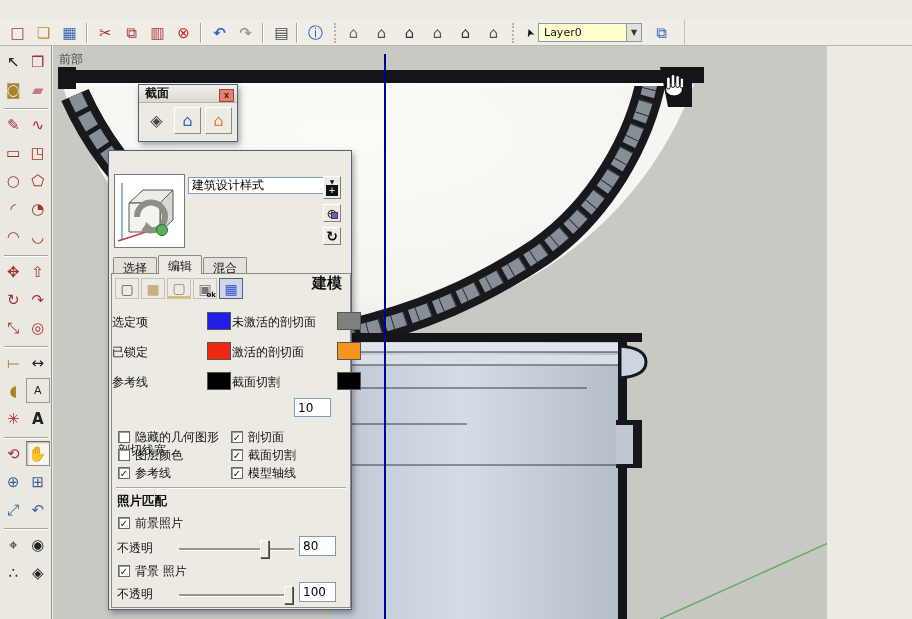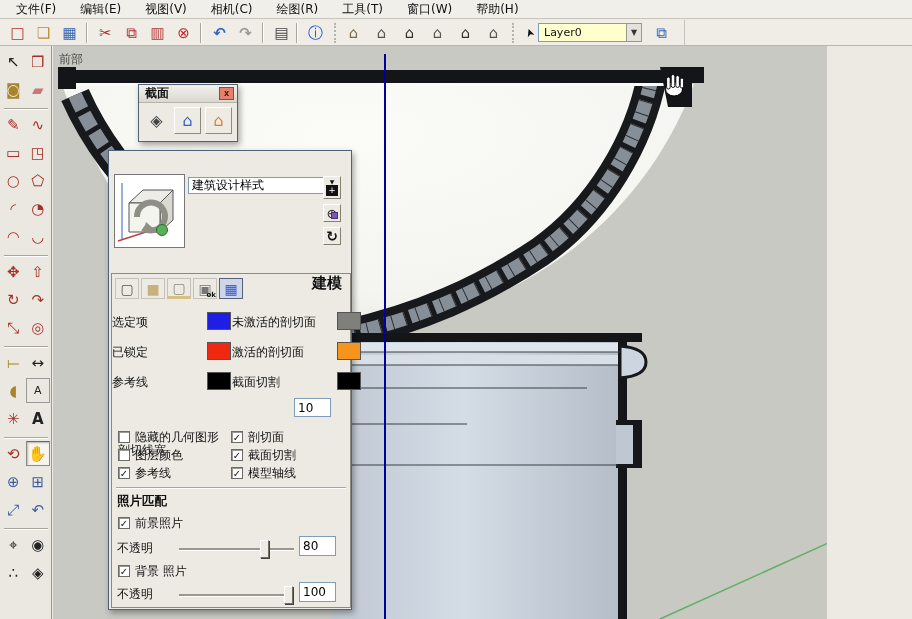--- a/index.html
+++ b/index.html
@@ -29,21 +29,21 @@
   .pal-sep div { width:44px; margin:0 auto; border-top:1px solid #a8a59c; border-bottom:1px solid #fff; }
   .tc-red { color:#a8302a; } .tc-dark { color:#222; } .tc-blue { color:#3c5d9c; } .tc-gold { color:#a8842a; }
 
   
   #viewport { position:absolute; left:53px; top:46px; width:774px; height:573px; background:#C9C9C4; overflow:hidden; }
   #scene { position:absolute; left:-1px; top:0; }
   #view-label { position:absolute; left:6px; top:5px; font-size:12px; color:#4a4a46; }
 
   
   .floatwin { position:absolute; background:#ECEAE3; border:1px solid #51617a; box-shadow:2px 3px 6px rgba(0,0,0,.35); }
-  .titlebar { height:18px; background:linear-gradient(#F2F1EC,#D9D7CF); border-bottom:1px solid #b5b2a9; display:flex; align-items:center; padding:0 3px 0 6px; }
+  .titlebar { height:18px; background:linear-gradient(#F2F1EC,#D9D7CF); border-bottom:1px solid #b5b2a9; display:flex; align-items:flex-end; padding:0 3px 0 6px; }
   .titlebar .t { font-weight:bold; font-size:12px; flex:1; }
   .closebox { width:15px; height:13px; background:#E8E6DF; border:1px solid #8d8a82; font-size:8px; line-height:11px; text-align:center; color:#222; }
   .closebox.red { background:#E2816E; border-color:#9c4433; color:#5d1608; font-weight:bold; }
 
   
   #section-tb { left:138px; top:84px; width:100px; height:58px; }
   #section-tb .btns { display:flex; gap:4px; padding:4px; }
   .sec-btn { width:27px; height:27px; display:flex; align-items:center; justify-content:center; font-size:16px; background:#EDEBE4; border:1px solid #fff; border-right-color:#8d8a82; border-bottom-color:#8d8a82; }
   .sec-btn.flat { border-color:transparent; background:transparent; }
 
@@ -85,30 +85,20 @@
 
   .slider-track { position:absolute; height:3px; background:#9a978e; border-bottom:1px solid #fff; }
   .slider-thumb { position:absolute; width:9px; height:18px; background:#EDEBE4; border:1px solid #fff; border-right-color:#6f6d64; border-bottom-color:#6f6d64; box-shadow:1px 1px 0 #44423c; }
   .op-input { position:absolute; width:37px; height:20px; border:1px solid #7f9db9; font-size:12px; padding:0 3px; background:#fff; }
 </style>
 </head>
 <body>
 
 <div id="app">
 
-  <div id="menubar">
-    <span class="menu-item">文件(F)</span>
-    <span class="menu-item">编辑(E)</span>
-    <span class="menu-item">视图(V)</span>
-    <span class="menu-item">相机(C)</span>
-    <span class="menu-item">绘图(R)</span>
-    <span class="menu-item">工具(T)</span>
-    <span class="menu-item">窗口(W)</span>
-    <span class="menu-item">帮助(H)</span>
-  </div>
 
   <div id="toolbar">
     <div class="tb-btn" style="left:6px;color:#b03030">
         <span>□</span>
       </div>
     <div class="tb-btn" style="left:32px;color:#c08a30">
         <span>❏</span>
       </div>
     <div class="tb-btn" style="left:58px;color:#3060b0">
         <span>▦</span>
@@ -436,20 +426,25 @@
       </div>
       <div class="mini-btn" id="cube-style-btn">
         <span>⊕</span>
         <span class="cube"></span>
       </div>
       <div class="mini-btn" id="refresh-style-btn">
         <span>↻</span>
       </div>
     </div>
 
+    <div id="tabs">
+      <div class="tab">选择</div>
+      <div class="tab active">编辑</div>
+      <div class="tab">混合</div>
+    </div>
 
     <div id="tabpanel">
       <div id="editicons">
         <div class="ed-ic" style="color:#555">
             <span>▢</span>
           </div>
         <div class="ed-ic" style="color:#c8b080">
             <span>■</span>
           </div>
         <div class="ed-ic" style="color:#8a8a80;border-bottom:3px solid #d6c27e">

